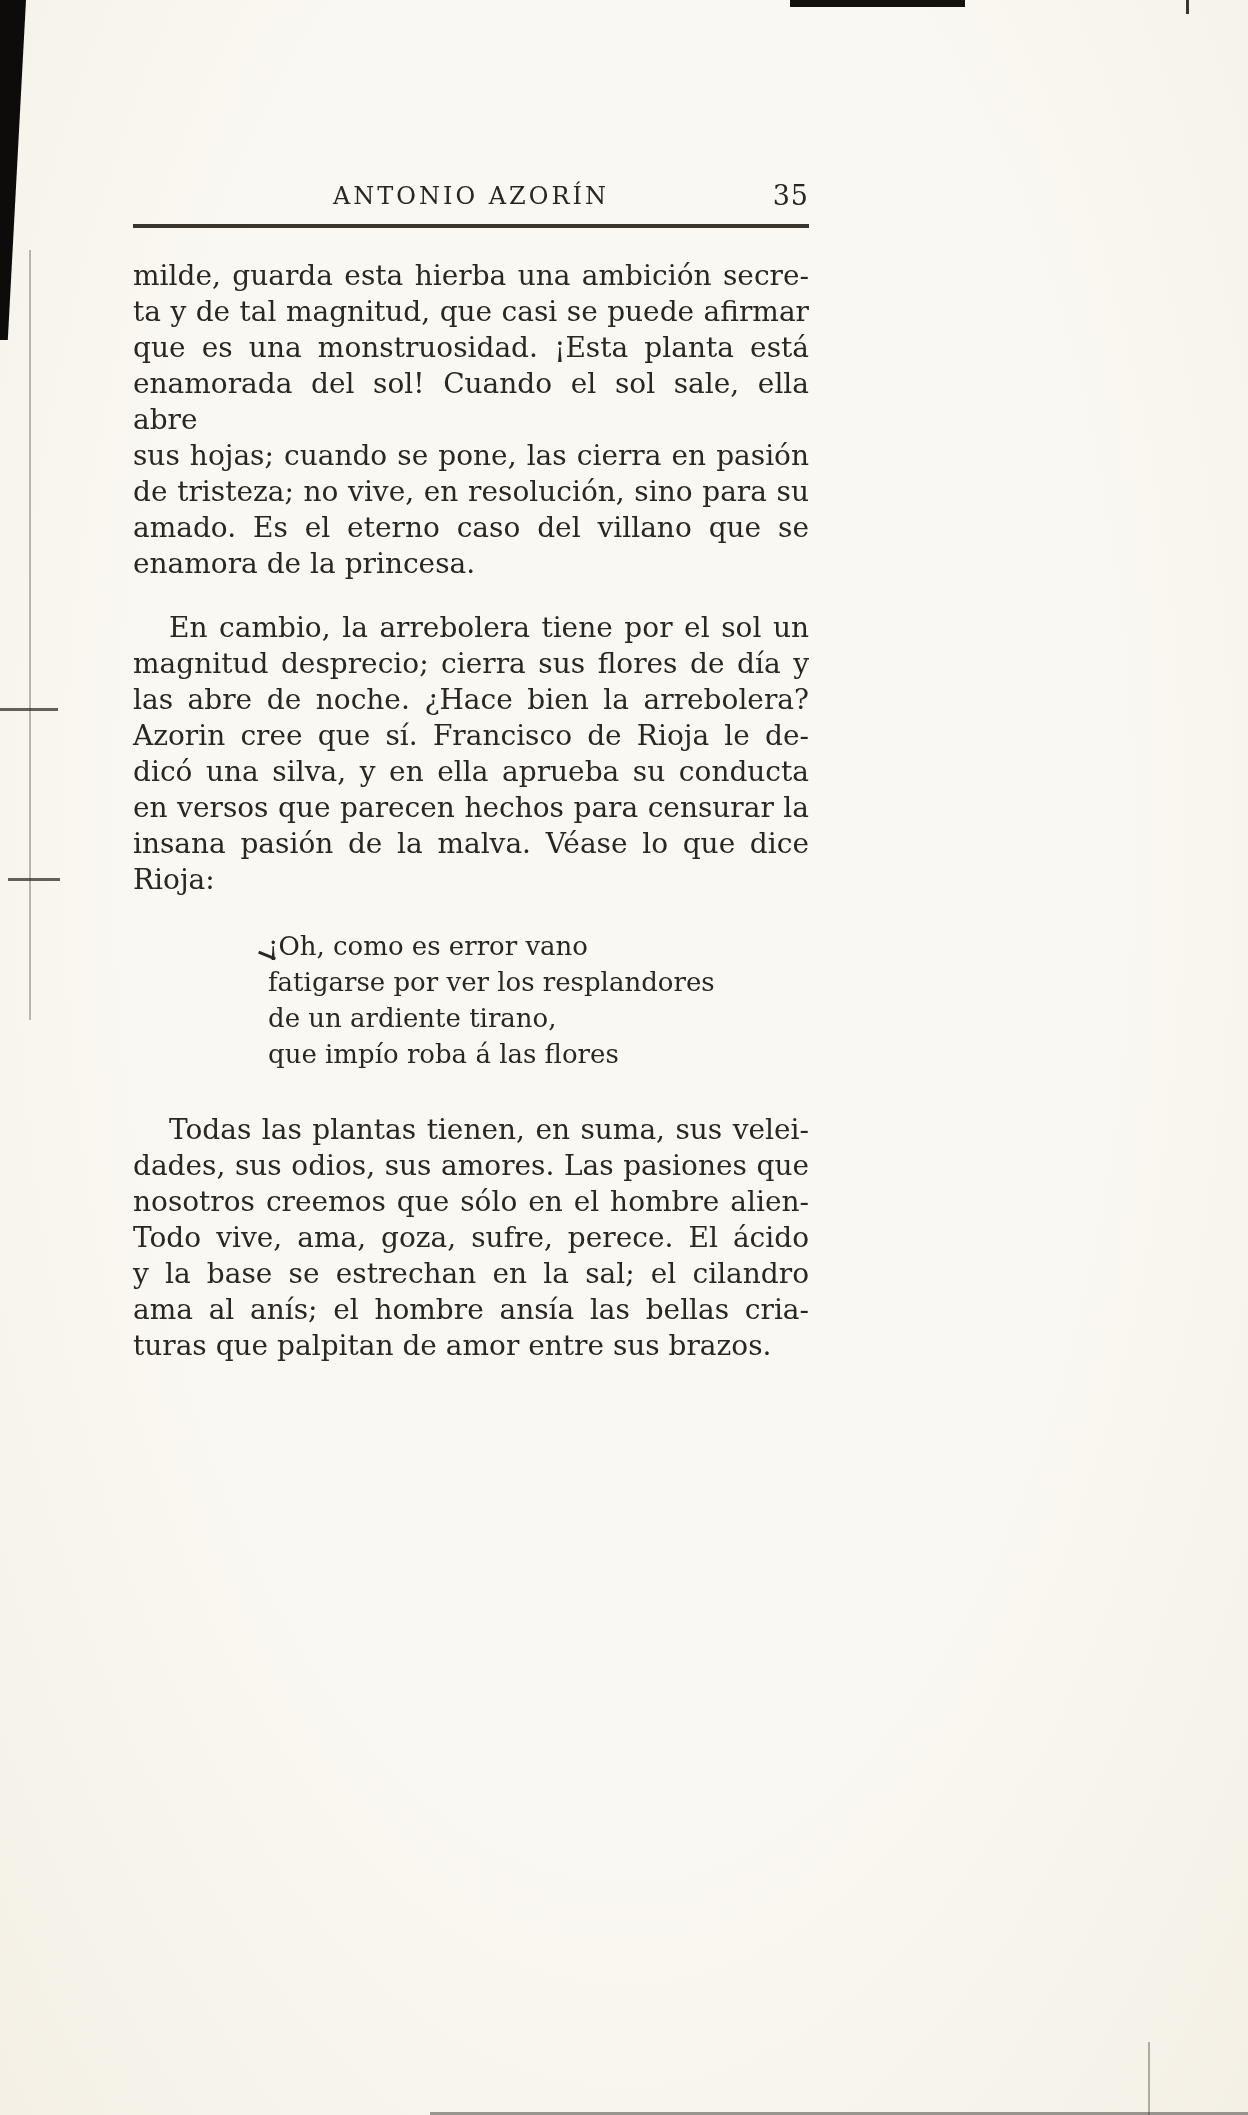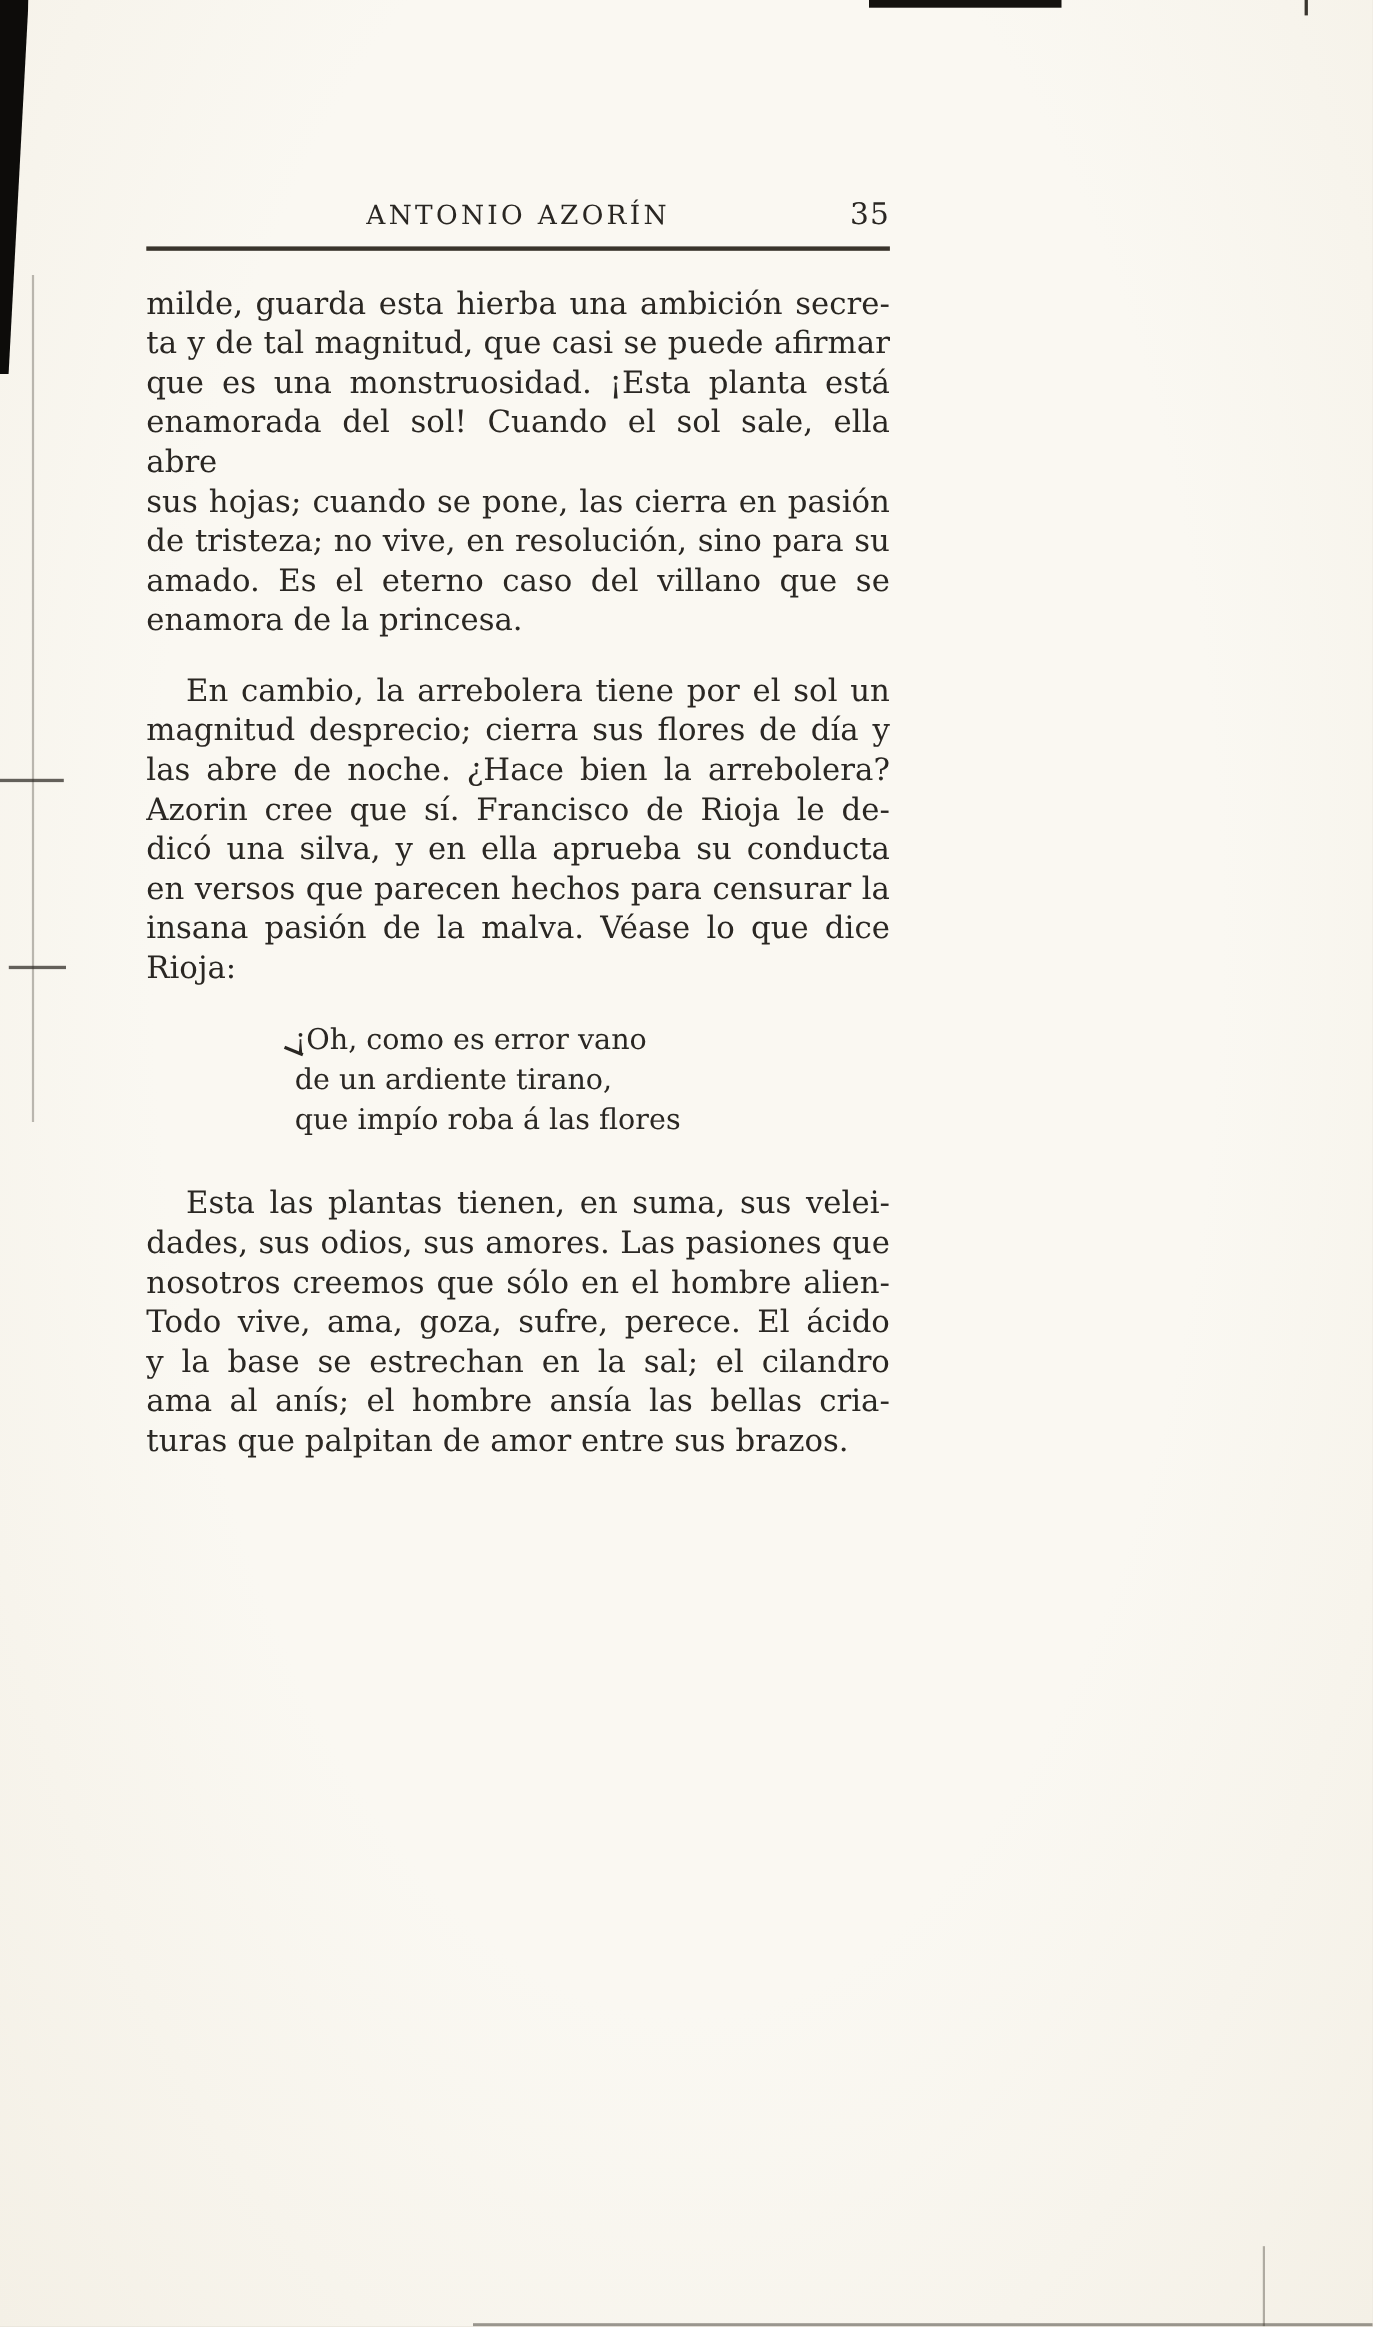--- a/index.html
+++ b/index.html
@@ -164,26 +164,27 @@
         <div class="line">las abre de noche. ¿Hace bien la arrebolera?</div>
         <div class="line">Azorin cree que sí. Francisco de Rioja le de-</div>
         <div class="line">dicó una silva, y en ella aprueba su conducta</div>
         <div class="line">en versos que parecen hechos para censurar la</div>
         <div class="line">insana pasión de la malva. Véase lo que dice</div>
         <div class="line">Rioja:</div>
       </div>
 
     <div class="verse">
         <div class="line">¡Oh, como es error vano</div>
+        <div class="line">fatigarse por ver los resplandores</div>
         <div class="line">de un ardiente tirano,</div>
         <div class="line">que impío roba á las flores</div>
       </div>
 
     <div class="para p3 indent">
-        <div class="line">Esta las plantas tienen, en suma, sus velei-</div>
+        <div class="line">Todas las plantas tienen, en suma, sus velei-</div>
         <div class="line">dades, sus odios, sus amores. Las pasiones que</div>
         <div class="line">nosotros creemos que sólo en el hombre alien-</div>
         <div class="line">Todo vive, ama, goza, sufre, perece. El ácido</div>
         <div class="line">y la base se estrechan en la sal; el cilandro</div>
         <div class="line">ama al anís; el hombre ansía las bellas cria-</div>
         <div class="line">turas que palpitan de amor entre sus brazos.</div>
       </div>
 
   </div>
 </div>

